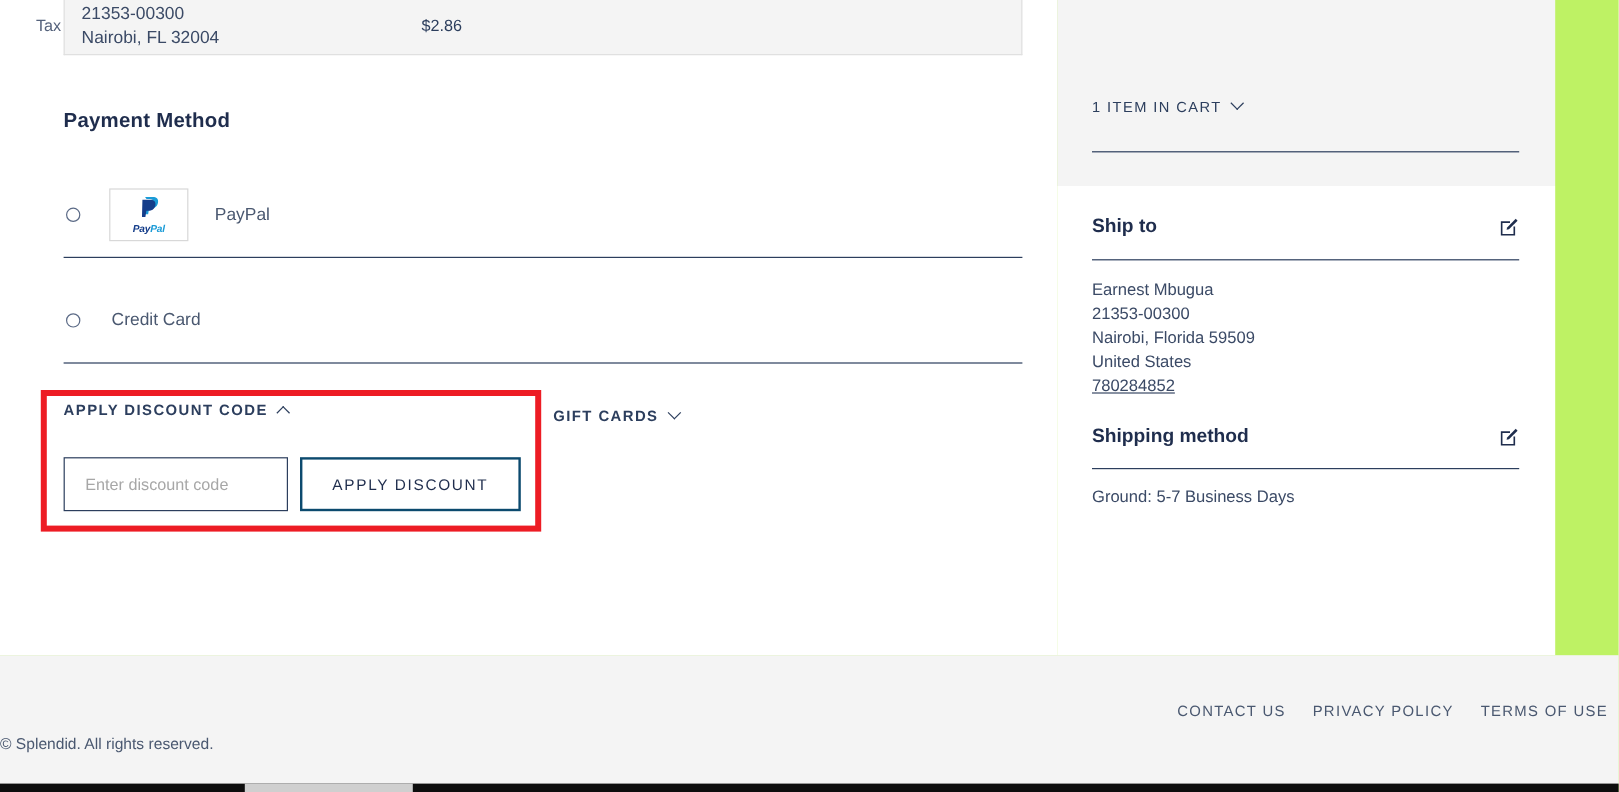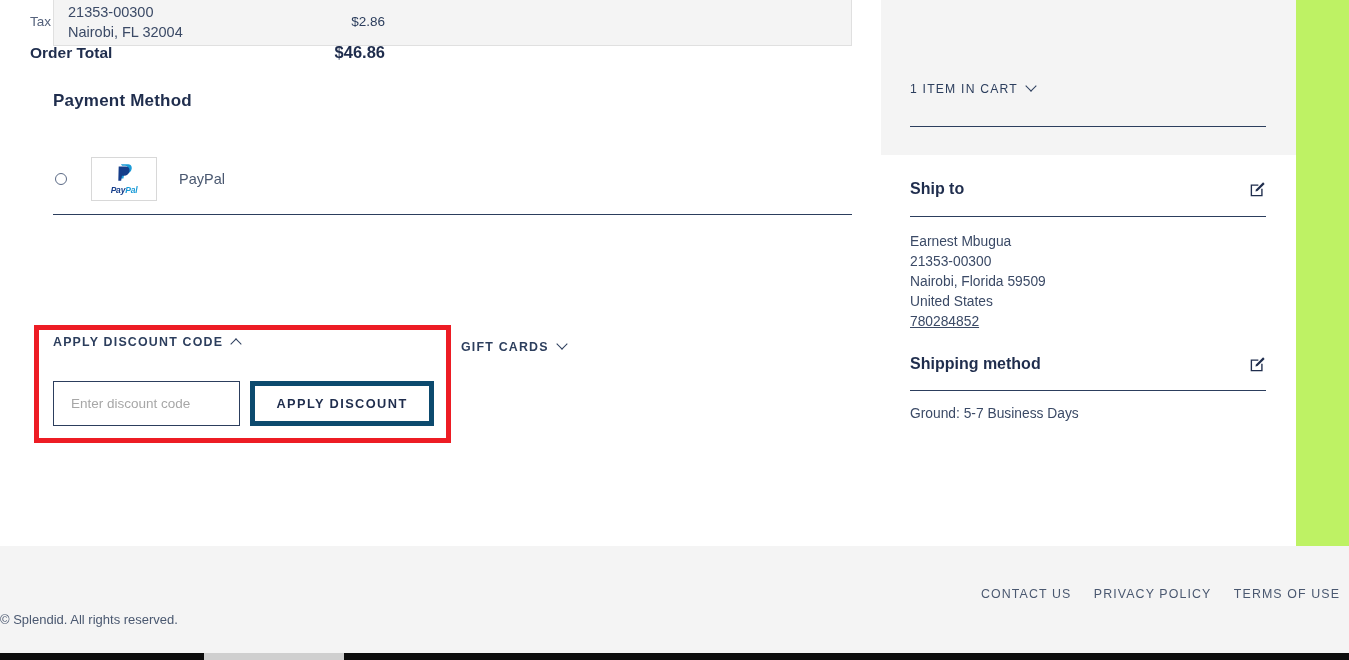--- a/index.html
+++ b/index.html
@@ -146,26 +146,26 @@
     color: #2c3e5d;
     padding: 0 17px;
     outline: none;
   }
   #discount-input::placeholder { color: #a7a7a7; }
 
   #apply-discount-button {
     position: absolute;
     left: 250px; top: 381px;
     width: 184px; height: 45px;
-    border: 5px solid #0c4a6e;
+    border: 2px solid #0c4a6e;
     background: #fff;
     color: #1f2d4d;
     font-family: "Liberation Sans", sans-serif;
     font-size: 12.8px;
-    font-weight: bold;
+    font-weight: normal;
     letter-spacing: 1.4px;
     cursor: pointer;
   }
 
   
   .summary-top {
     position: absolute;
     left: 881px; top: 0;
     width: 415px;
     height: 155px;
@@ -321,20 +321,24 @@
           <svg width="22" height="22" viewBox="0 0 24 24">
             <path d="M8.6 2.4h7.1c3.1 0 5.2 1.6 4.7 4.9-.5 3.4-2.9 5.2-6 5.2h-2.1l-.9 5.6H8.2l1.4-8.7h2.5c2 0 3.3-1 3.6-2.8.3-1.7-.7-2.5-2.5-2.5H9.9z" fill="#1a9bd7"></path>
             <path d="M6.2 4.8h7.1c3.1 0 5.2 1.6 4.7 4.9-.5 3.4-2.9 5.2-6 5.2h-2.2l-.9 5.6H5.8z" fill="#153d8a"></path>
           </svg>
         </span>
         <span class="pp-word"><span class="a">Pay</span><span class="b">Pal</span></span>
       </span>
       <span class="pay-label">PayPal</span>
     </div>
 
+    <div class="pay-row" id="pay-row-credit">
+      <span class="radio"></span>
+      <span class="pay-label" id="credit-card-label">Credit Card</span>
+    </div>
 
     <div class="highlight-box"></div>
 
     <div class="collapsible-head" id="apply-discount-head">
       <span>APPLY DISCOUNT CODE</span>
       <span class="chev up"></span>
     </div>
 
     <div class="collapsible-head" id="gift-cards-head">
       <span>GIFT CARDS</span>
@@ -347,24 +351,20 @@
   </div>
 
   <div class="summary-top"></div>
   <div class="summary-body"></div>
 
   <div class="srow" id="tax-row">
     <span class="lbl">Tax</span>
     <span class="val">$2.86</span>
   </div>
 
-  <div class="srow" id="order-total-row">
-    <span class="lbl">Order Total</span>
-    <span class="val">$46.86</span>
-  </div>
 
   <div id="cart-toggle">
     <span>1 ITEM IN CART</span>
     <span class="chev down"></span>
   </div>
   <div class="sum-rule" id="cart-rule"></div>
 
   <div class="block-head" id="ship-to-head">
     <span class="h">Ship to</span>
     <span class="edit-icon">

